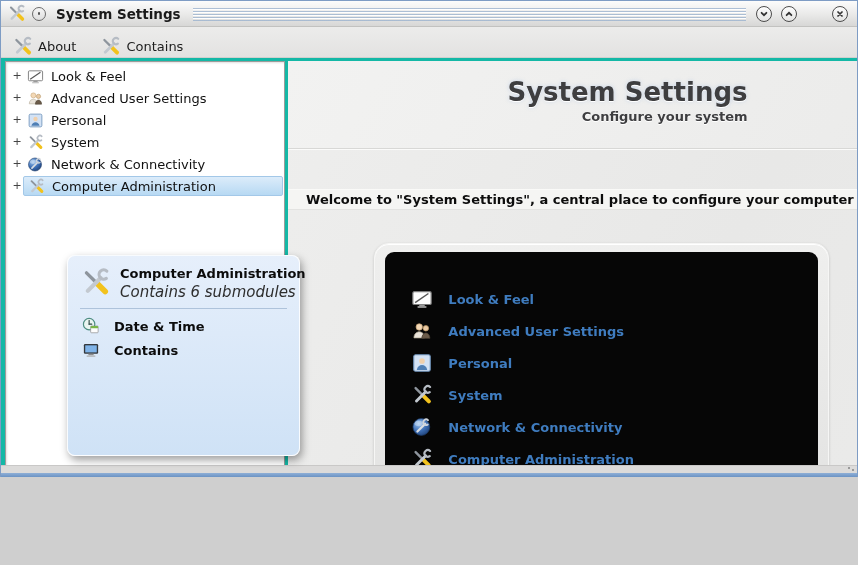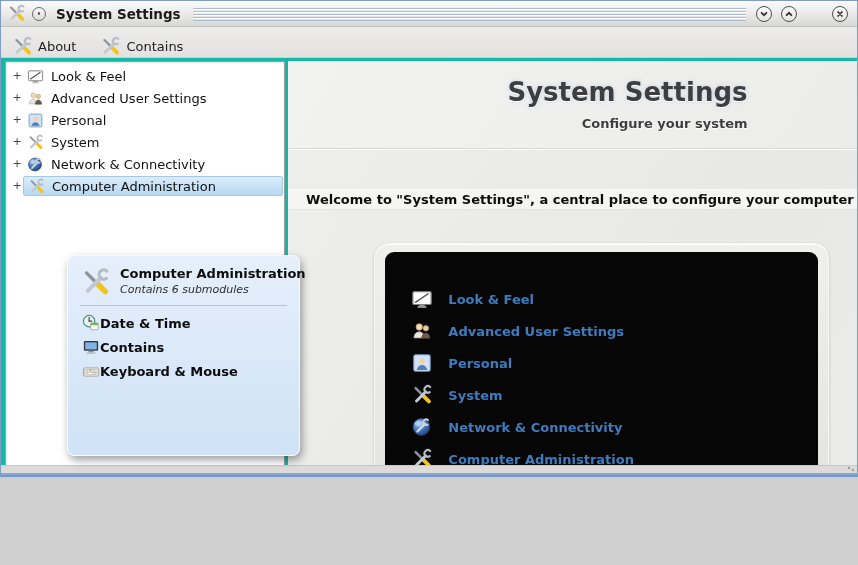--- a/index.html
+++ b/index.html
@@ -77,21 +77,21 @@
 
   
   .main { flex:1; margin:0 3px; background:linear-gradient(120deg,#eeeeed,#e8e8e7 60%,#ebebea); }
   .banner {
     height:88px; padding-top:16px;
     background:linear-gradient(120deg,#f2f2f1,#ebebea);
     border-bottom:1px solid #d8d8d6; box-shadow:0 1px 0 #fbfbfa;
   }
   .banner-text { width:73.2%; text-align:right; }
   .main-title { font-size:26px; font-weight:bold; color:#3e3e40; text-shadow:0 1px 0 #fff, 0 0 4px rgba(120,160,220,.35); }
-  .main-subtitle { font-size:13px; font-weight:bold; color:#3e3e40; margin-top:9px; text-shadow:0 1px 0 #fff; }
+  .main-subtitle { font-size:13px; font-weight:bold; color:#3e3e40; margin-top:2px; text-shadow:0 1px 0 #fff; }
   .welcome-strip {
     margin-top:40px; height:21px; display:flex; align-items:center; padding-left:18px;
     background:#f5f5f3; border-top:1px solid #fafaf8; border-bottom:1px solid #e3e3e1;
   }
   .welcome-strip span { font-size:13px; font-weight:bold; color:#0d0d0d; white-space:nowrap; }
 
   .panel-frame {
     width:455px; height:262px; margin:33px auto 0; border-radius:15px;
     background:linear-gradient(#efefee,#e3e3e2);
     border:1px solid #f6f6f5;
@@ -110,26 +110,26 @@
   .popup {
     position:absolute; left:66px; top:197px; width:233px; height:201px; z-index:50;
     background:linear-gradient(#e6effb,#cfe2f6);
     border:1px solid rgba(255,255,255,.85); border-radius:8px;
     box-shadow:2px 4px 9px rgba(0,0,0,.38);
   }
   .popup-header { display:flex; align-items:flex-start; padding:10px 12px 0 12px; }
   .popup-header .hicon { width:31px; height:31px; flex:0 0 auto; margin-top:1px; }
   .popup-header-text { margin-left:9px; }
   .popup-title { font-size:13px; font-weight:bold; color:#0c0c0c; white-space:nowrap; }
-  .popup-subtitle { font-size:11px; font-style:italic; color:#2e2e2e; margin-top:2px; white-space:nowrap; }
+  .popup-subtitle { font-size:15px; font-style:italic; color:#2e2e2e; margin-top:2px; white-space:nowrap; }
   .popup-divider { height:1px; background:#93aecb; opacity:.65; margin:7px 12px 0 12px; }
   .popup-items { padding-top:5px; }
   .popup-row { display:flex; align-items:center; height:24.3px; padding-left:14px; }
   .popup-row .sicon { width:18px; height:18px; flex:0 0 auto; }
-  .popup-row span { font-size:13px; font-weight:bold; color:#0c0c0c; white-space:nowrap; }
+  .popup-row span { margin-left:14px; font-size:13px; font-weight:bold; color:#0c0c0c; white-space:nowrap; }
 
   
   .bottom-strip { position:absolute; left:0; right:0; bottom:4px; height:8px; background:#dcdbda; border-top:1px solid #c9c8c7; }
   .window-bottom-border { position:absolute; left:0; right:0; bottom:0; height:4px; background:linear-gradient(#8fafd6,#6b93c4); }
   .resize-grip { position:absolute; right:2px; bottom:5px; width:8px; height:6px;
     background:radial-gradient(circle at 2px 2px,#9a9a9a 1px,transparent 1.2px),
                radial-gradient(circle at 6px 4px,#9a9a9a 1px,transparent 1.2px); }
 
   .sprite { position:absolute; width:0; height:0; overflow:hidden; }
 </style>
@@ -385,26 +385,20 @@
               <use href="#sym-clock"></use>
             </svg>
           <span>Date &amp; Time</span>
         </div>
         <div class="popup-row">
           <svg class="sicon">
               <use href="#sym-display"></use>
             </svg>
           <span>Contains</span>
         </div>
-        <div class="popup-row">
-          <svg class="sicon">
-              <use href="#sym-keyboard"></use>
-            </svg>
-          <span>Keyboard &amp; Mouse</span>
-        </div>
       </div>
     </div>
 
   </div>
 
   <div class="bottom-strip"></div>
   <div class="resize-grip"></div>
   <div class="window-bottom-border"></div>
 </div>
 

